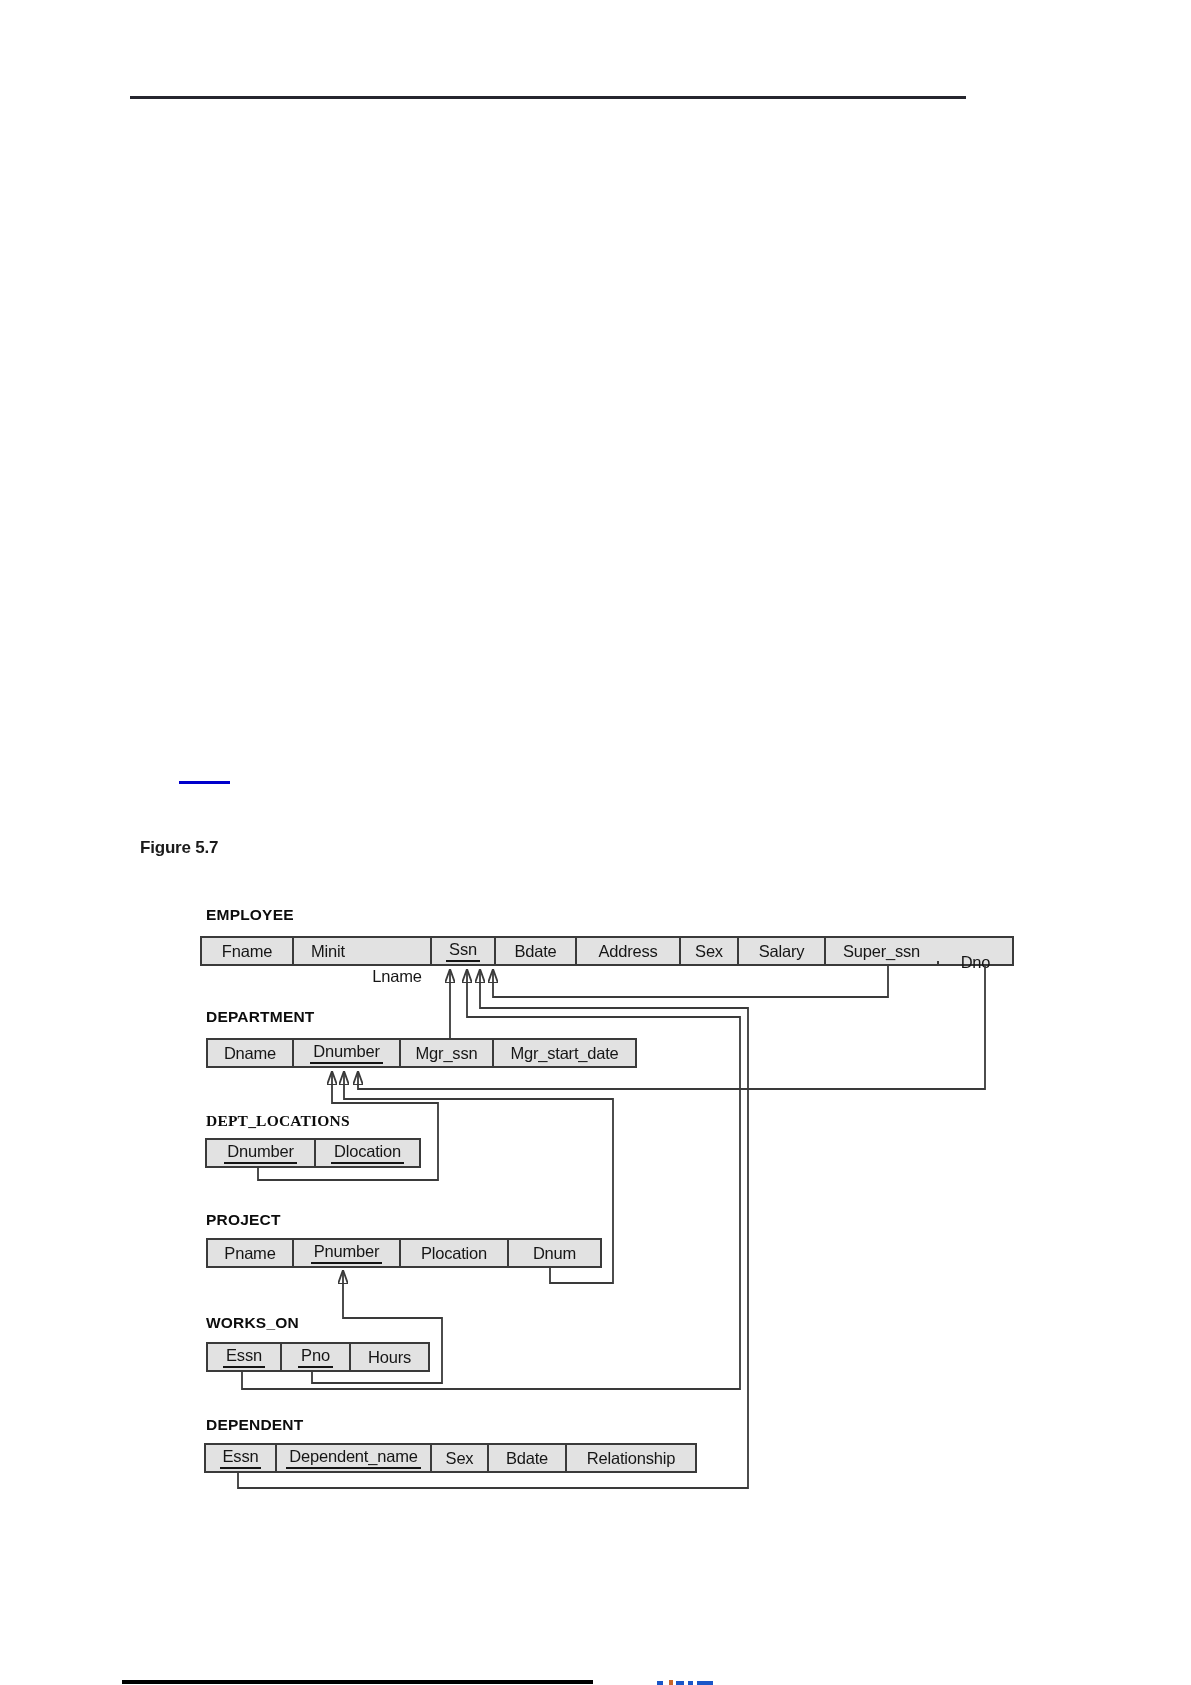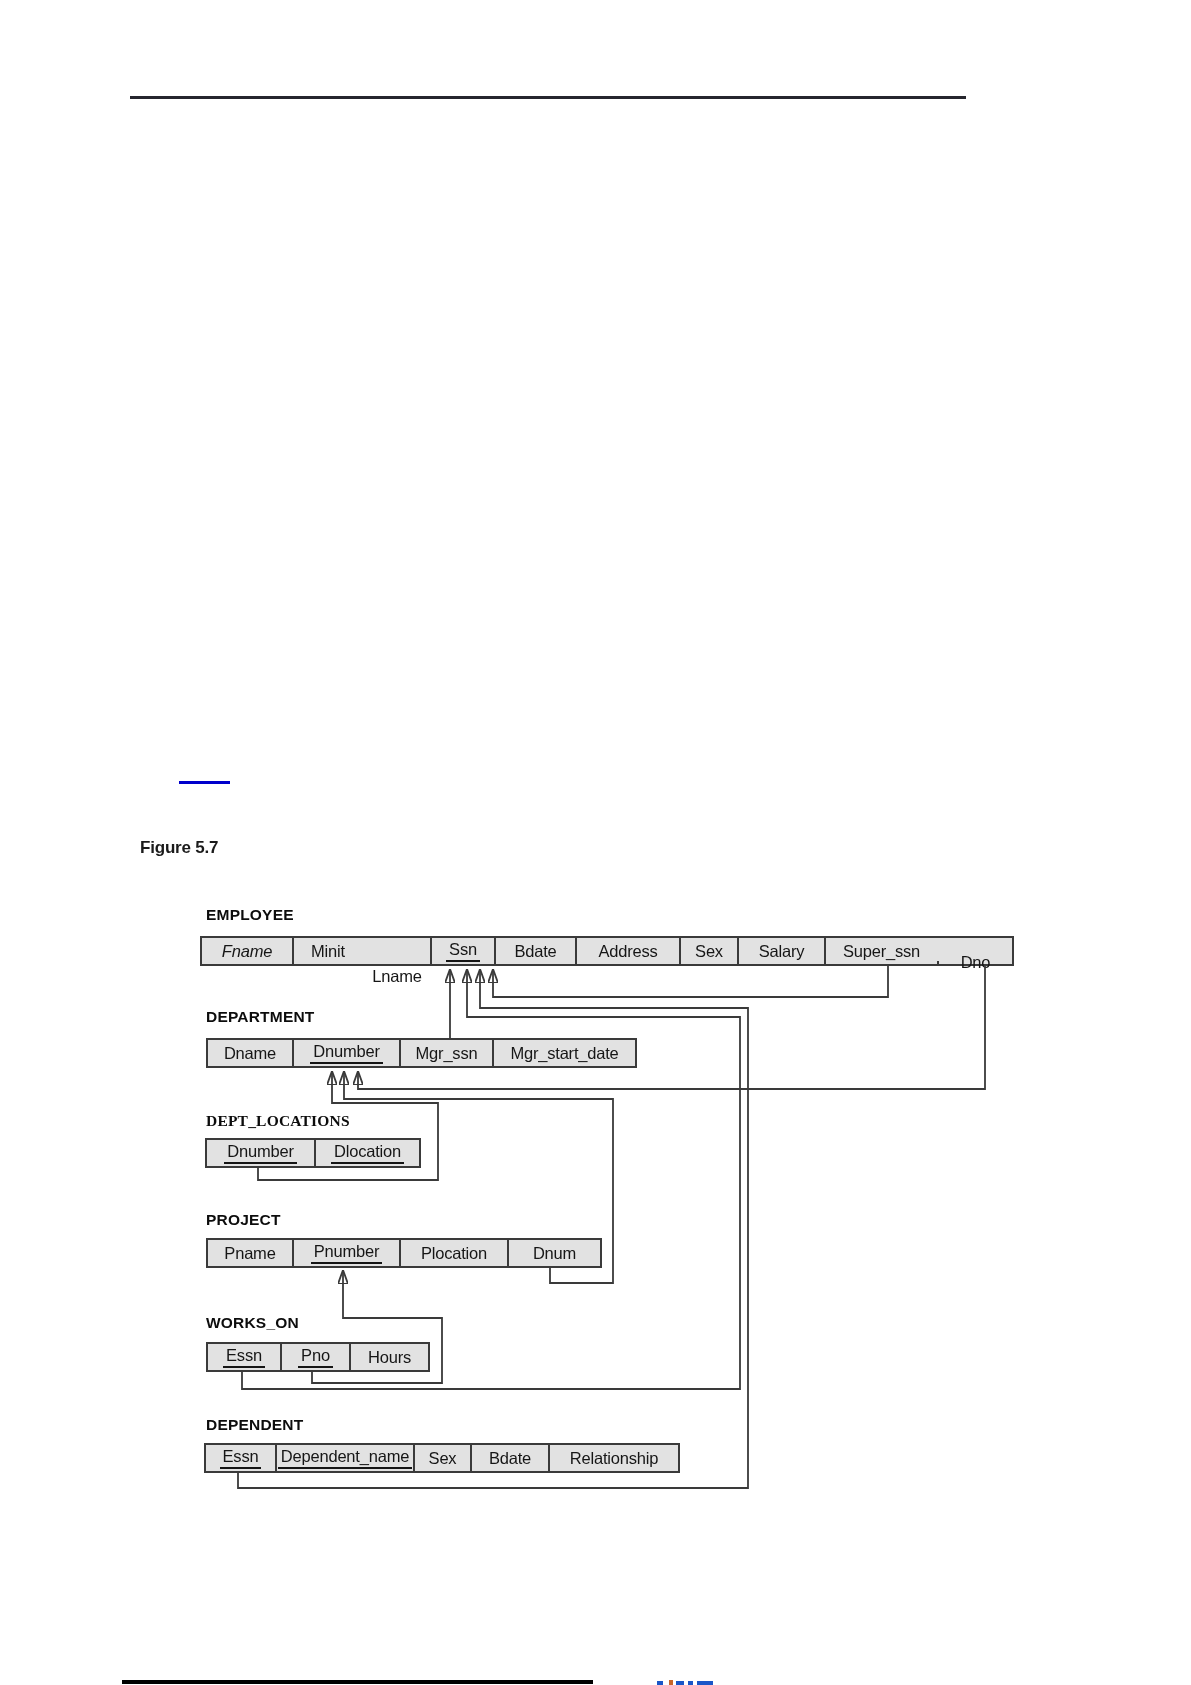--- a/index.html
+++ b/index.html
@@ -43,21 +43,21 @@
 
   <div class="rule" style="left:130px;top:96px;width:836px;height:2.5px;"></div>
 
   <div class="blue-link"></div>
 
   <div id="fig-label">Figure 5.7</div>
 
   <div id="tables-layer">
       <div class="tbl-label" style="left: 206px; top: 906px;">EMPLOYEE</div>
       <div class="tbl-row" style="left: 200px; top: 936px;">
-        <div class="cell" style="width: 90px; font-style: italic;">
+        <div class="cell" style="width: 90px;">
           <span>Fname</span>
         </div>
         <div class="cell" style="width: 70px;">
           <span>Minit</span>
         </div>
         <div class="cell" style="width: 68px; margin-top: 38px;">
           <span>Lname</span>
         </div>
         <div class="cell" style="width: 64px;">
           <span class="pk">Ssn</span>
@@ -130,21 +130,21 @@
         </div>
         <div class="cell" style="width: 79px;">
           <span>Hours</span>
         </div>
       </div>
       <div class="tbl-label" style="left: 206px; top: 1416px;">DEPENDENT</div>
       <div class="tbl-row" style="left: 204px; top: 1443px;">
         <div class="cell" style="width: 69px;">
           <span class="pk">Essn</span>
         </div>
-        <div class="cell" style="width: 138px;">
+        <div class="cell" style="width: 155px;">
           <span class="pk">Dependent_name</span>
         </div>
         <div class="cell" style="width: 57px;">
           <span>Sex</span>
         </div>
         <div class="cell" style="width: 78px;">
           <span>Bdate</span>
         </div>
         <div class="cell" style="width: 130px;">
           <span>Relationship</span>

